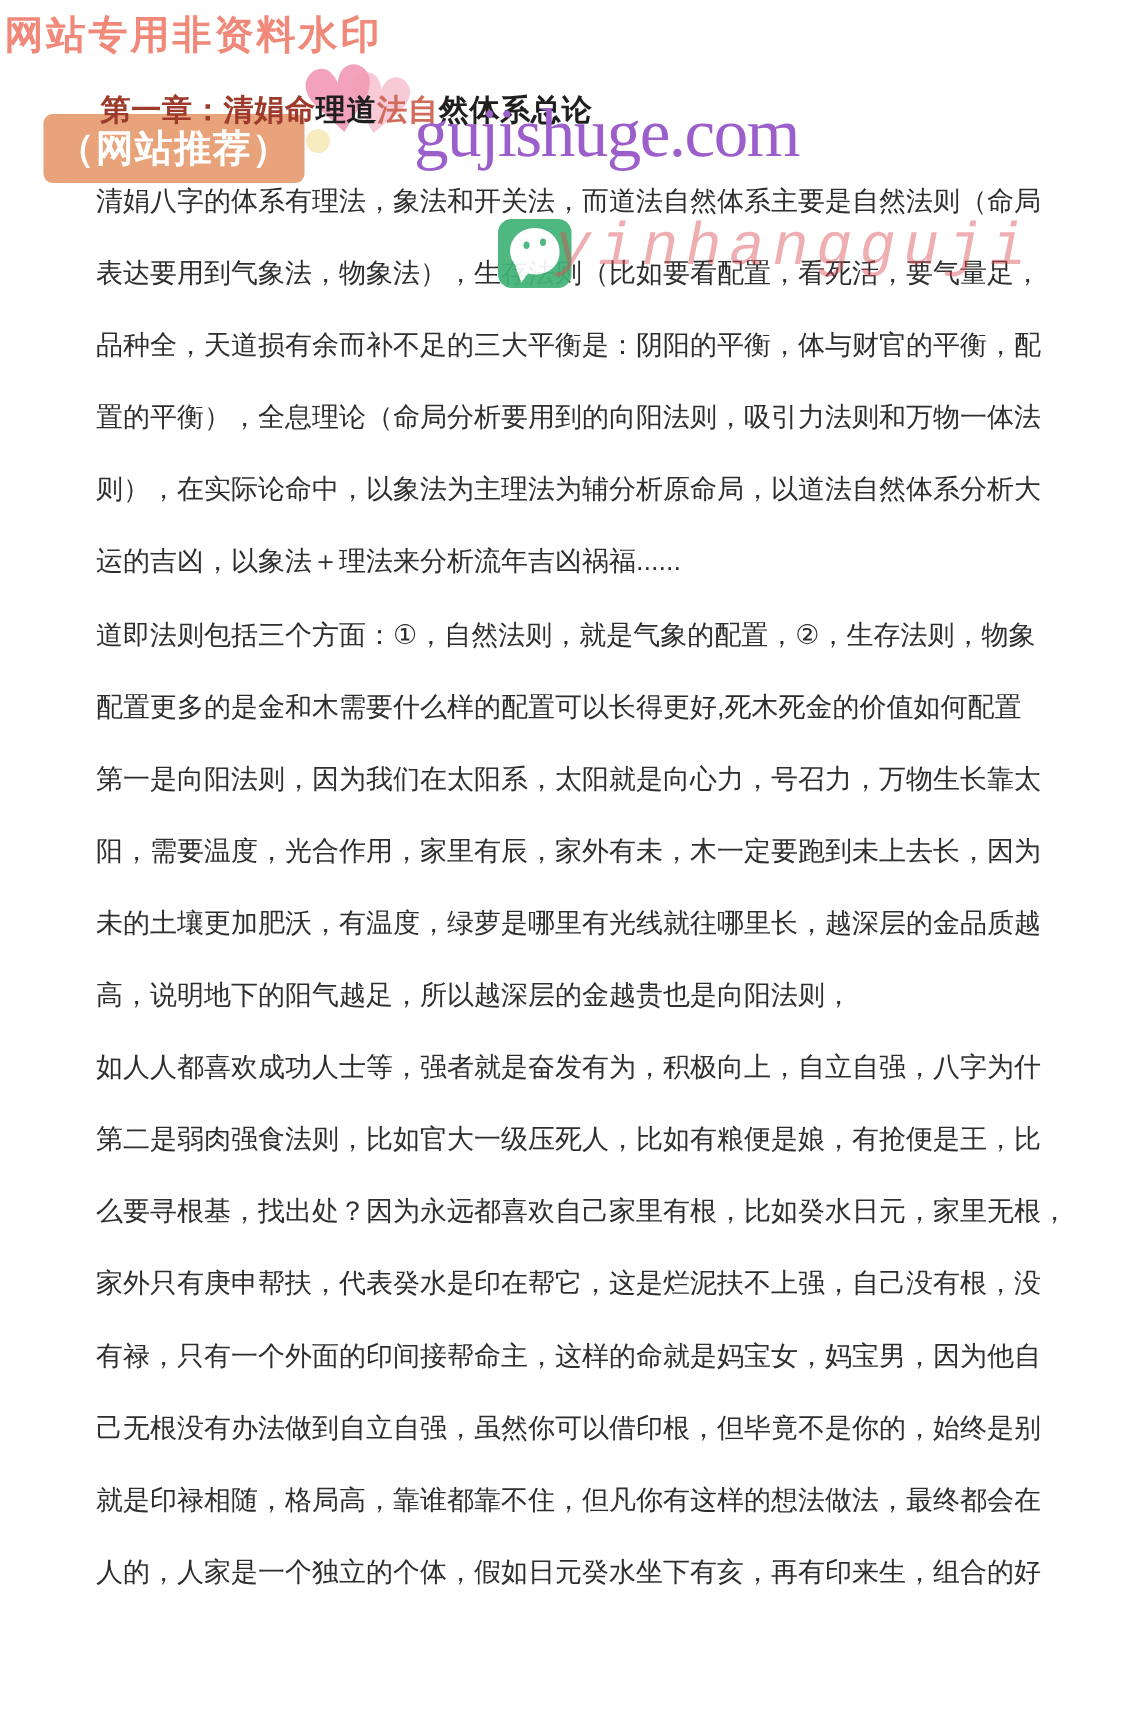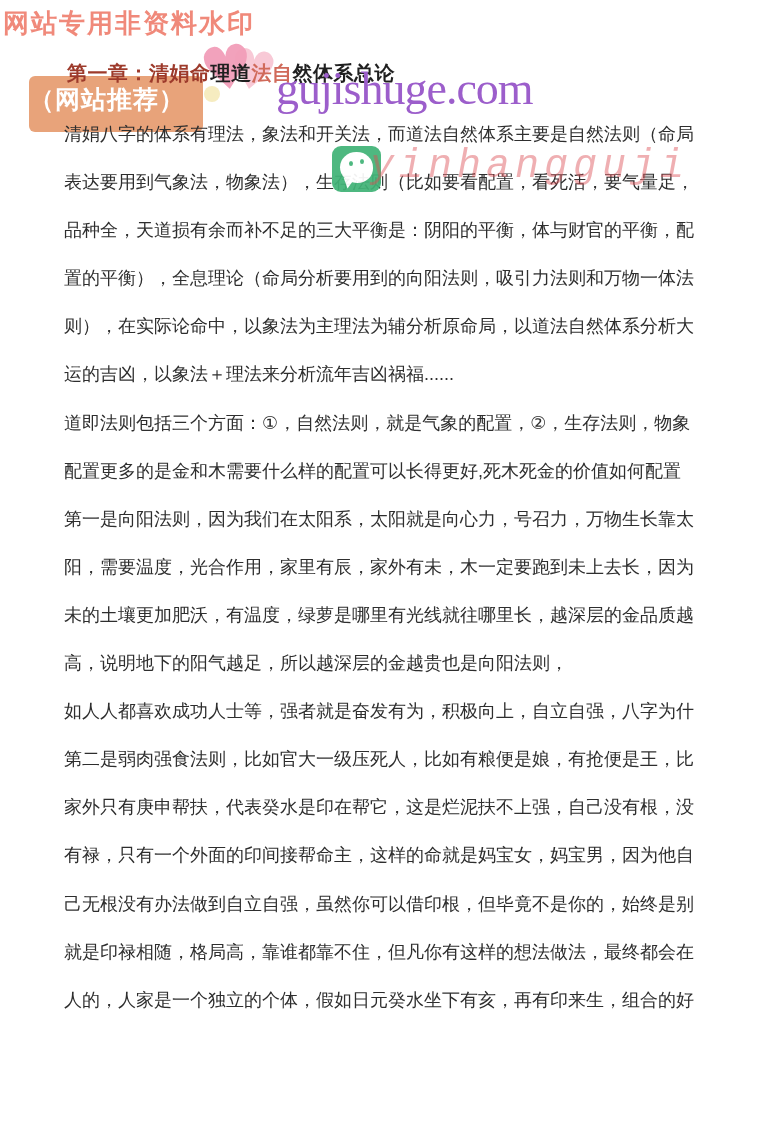--- a/index.html
+++ b/index.html
@@ -15,23 +15,23 @@
   }
   
   .hearts{position:absolute;left:198px;top:36px;z-index:1;width:110px;height:90px;}
   .heart{position:absolute;font-family:"DejaVu Sans",sans-serif;line-height:1;}
   .heart.h2{left:30px;top:8px;font-size:54px;color:#f8c9d6;transform:rotate(10deg);}
   .heart.h1{left:2px;top:2px;font-size:60px;color:#f29eb9;transform:rotate(-8deg);opacity:.95;}
   .moon{position:absolute;left:6px;top:50px;width:16px;height:16px;border-radius:50%;
     background:#f6ecc0;}
   
   .badge{
-    position:absolute;left:29px;top:76px;width:174px;height:56px;z-index:2;
+    position:absolute;left:29px;top:76px;width:174px;height:46px;z-index:2;
     background:#e8a37a;border-radius:6px;color:#ffffff;font-weight:bold;
-    font-size:25px;text-align:left;line-height:46px;letter-spacing:1px;white-space:nowrap;
+    font-size:25px;text-align:center;line-height:46px;letter-spacing:1px;white-space:nowrap;
   }
   
   .title{
     position:absolute;left:67px;top:60px;z-index:3;
     font-size:20px;font-weight:bold;white-space:nowrap;letter-spacing:.5px;
   }
   .title .seg0{color:#9d3a2b;}
   .title .seg1{color:#1f1f1f;}
   .title .seg2{color:#d06a5a;}
   .title .seg3{color:#1f1f1f;}
@@ -94,20 +94,21 @@
     <div class="line">则），在实际论命中，以象法为主理法为辅分析原命局，以道法自然体系分析大</div>
     <div class="line para-end">运的吉凶，以象法＋理法来分析流年吉凶祸福......</div>
     <div class="line">道即法则包括三个方面：①，自然法则，就是气象的配置，②，生存法则，物象</div>
     <div class="line">配置更多的是金和木需要什么样的配置可以长得更好,死木死金的价值如何配置</div>
     <div class="line">第一是向阳法则，因为我们在太阳系，太阳就是向心力，号召力，万物生长靠太</div>
     <div class="line">阳，需要温度，光合作用，家里有辰，家外有未，木一定要跑到未上去长，因为</div>
     <div class="line">未的土壤更加肥沃，有温度，绿萝是哪里有光线就往哪里长，越深层的金品质越</div>
     <div class="line para-end">高，说明地下的阳气越足，所以越深层的金越贵也是向阳法则，</div>
     <div class="line">如人人都喜欢成功人士等，强者就是奋发有为，积极向上，自立自强，八字为什</div>
     <div class="line">第二是弱肉强食法则，比如官大一级压死人，比如有粮便是娘，有抢便是王，比</div>
+    <div class="line">么要寻根基，找出处？因为永远都喜欢自己家里有根，比如癸水日元，家里无根，</div>
     <div class="line">家外只有庚申帮扶，代表癸水是印在帮它，这是烂泥扶不上强，自己没有根，没</div>
     <div class="line">有禄，只有一个外面的印间接帮命主，这样的命就是妈宝女，妈宝男，因为他自</div>
     <div class="line">己无根没有办法做到自立自强，虽然你可以借印根，但毕竟不是你的，始终是别</div>
     <div class="line">就是印禄相随，格局高，靠谁都靠不住，但凡你有这样的想法做法，最终都会在</div>
     <div class="line">人的，人家是一个独立的个体，假如日元癸水坐下有亥，再有印来生，组合的好</div>
   </div>
 
   <div class="wechat">
     <span class="face"></span>
     <span class="tail"></span>

